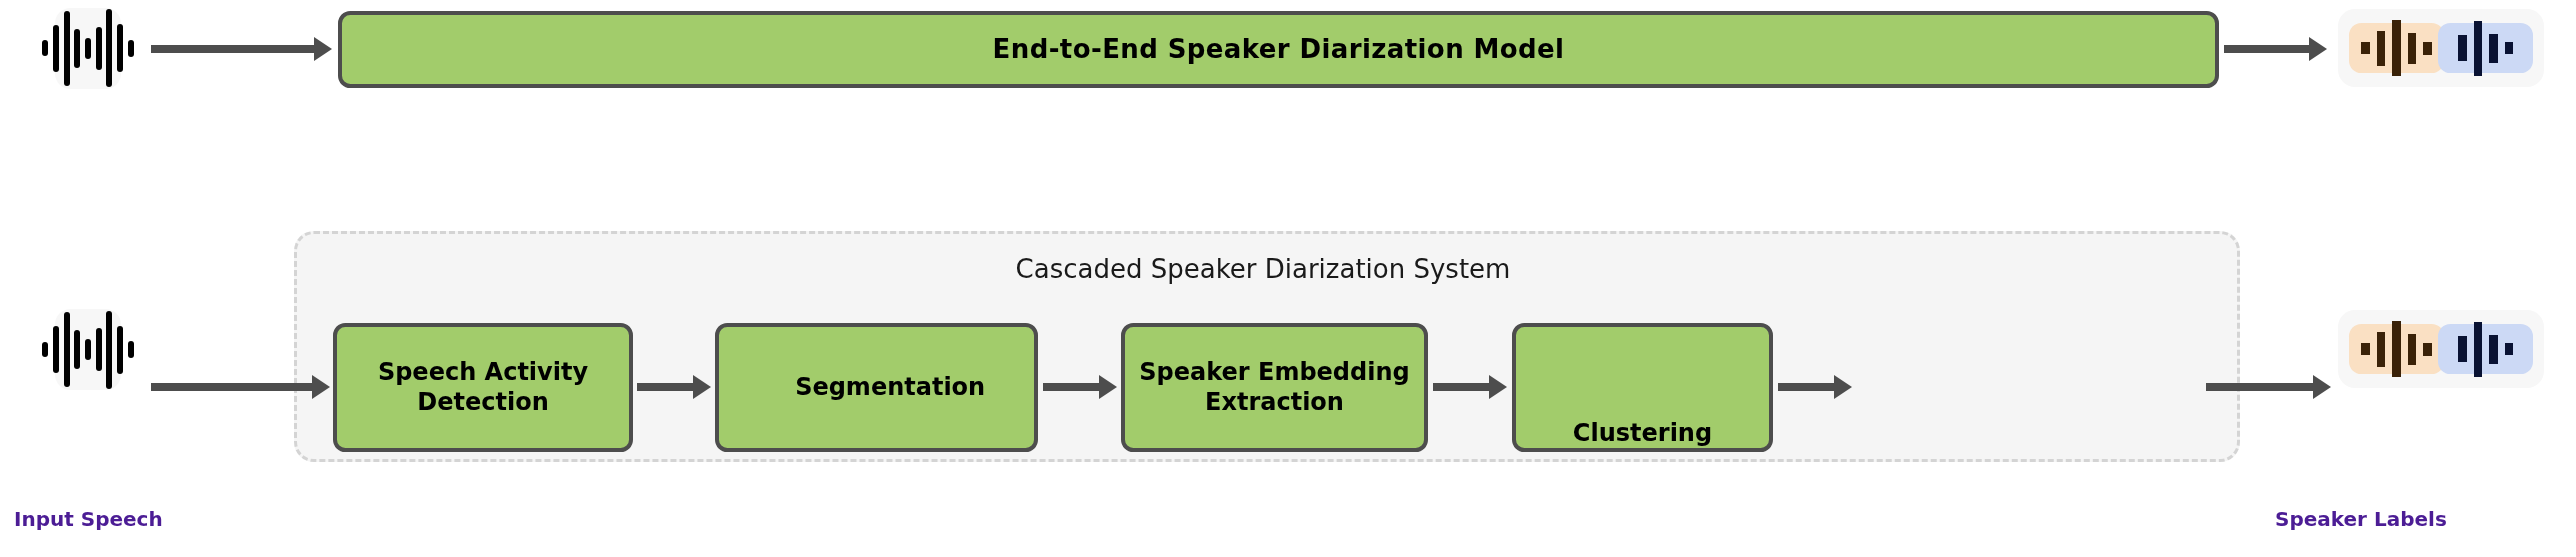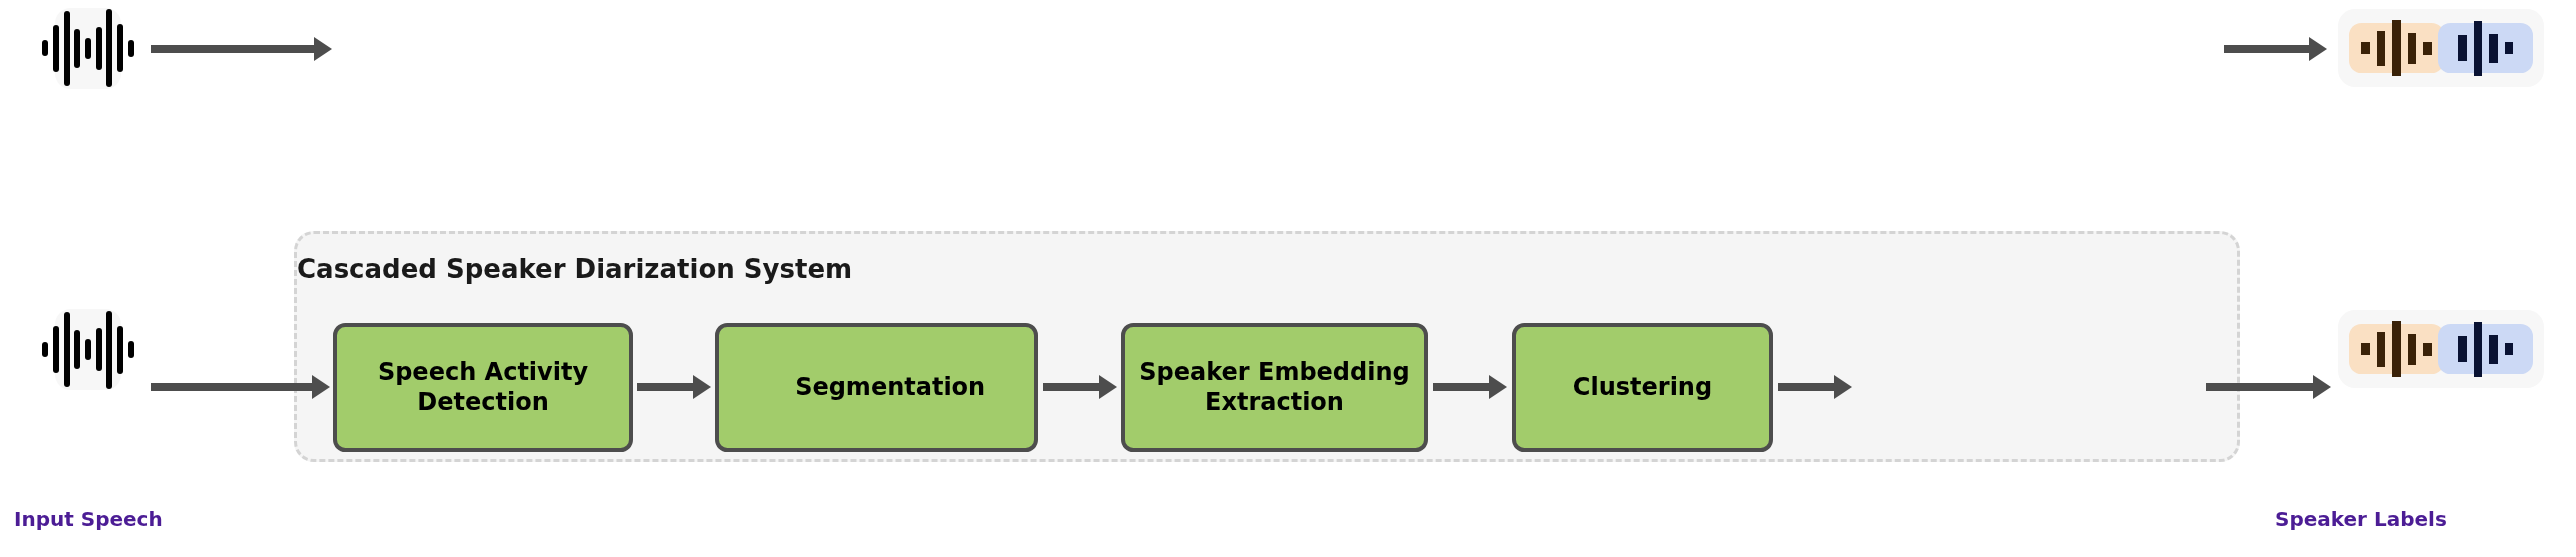--- a/index.html
+++ b/index.html
@@ -65,24 +65,24 @@
 
   
   .dashed-group {
     position:absolute;
     background:#f5f5f5;
     border:3.8px dashed #d4d4d4;
     border-radius:20px;
   }
   .group-title {
     position:absolute; left:0; right:8px; top:20px;
-    text-align:left;
+    text-align:center;
     font-size:26px;
     color:#1a1a1a;
-    font-weight:bold;
+    font-weight:normal;
   }
 
   
   .caption {
     position:absolute;
     font-size:20px;
     color:#4c1d95;
     white-space:nowrap;
     font-weight:bold;
   }
@@ -101,20 +101,23 @@
         <span style="width: 6.1px; height: 21px;"></span>
         <span style="width: 6.1px; height: 43px;"></span>
         <span style="width: 6.1px; height: 78px;"></span>
         <span style="width: 6.1px; height: 48px;"></span>
         <span style="width: 6.1px; height: 17px;"></span>
       </div>
   </div>
 
   <div class="arrow" style="left: 151px; top: 45px; width: 164px;"></div>
 
+  <div class="gbox gbox-main" style="left:338px; top:10.8px; width:1881px; height:77px;">
+    <span>End-to-End Speaker Diarization Model</span>
+  </div>
 
   <div class="arrow" style="left: 2224px; top: 45px; width: 86px;"></div>
 
   <div class="split-tile" style="left:2338px; top:9.2px; width:206px; height:78px;">
     <div class="split-half half-a" style="gap: 7px;">
         <span style="width: 8.5px; height: 12.3px;"></span>
         <span style="width: 8.5px; height: 35px;"></span>
         <span style="width: 8.5px; height: 56px;"></span>
         <span style="width: 8.5px; height: 31px;"></span>
         <span style="width: 8.5px; height: 13px;"></span>
@@ -158,21 +161,21 @@
   </div>
 
   <div class="arrow" style="left: 1043px; top: 383px; width: 57px;"></div>
 
   <div class="gbox gbox-step" style="left: 1121px; top: 323px; width: 307px; height: 129px;">
     <span>Speaker Embedding Extraction</span>
   </div>
 
   <div class="arrow" style="left: 1433px; top: 383px; width: 57px;"></div>
 
-  <div class="gbox gbox-step" style="left: 1512px; top: 323px; width: 261px; height: 129px;">
+  <div class="gbox gbox-step" style="left: 1512px; top: 323px; width: 261px; height: 129px; align-items: flex-end;">
     <span>Clustering</span>
   </div>
 
   <div class="arrow" style="left: 1778px; top: 383px; width: 57px;"></div>
 
 
   <div class="arrow" style="left: 2206px; top: 383px; width: 108px;"></div>
 
   <div class="split-tile" style="left:2338px; top:310px; width:206px; height:78px;">
     <div class="split-half half-a" style="gap: 7px;">

